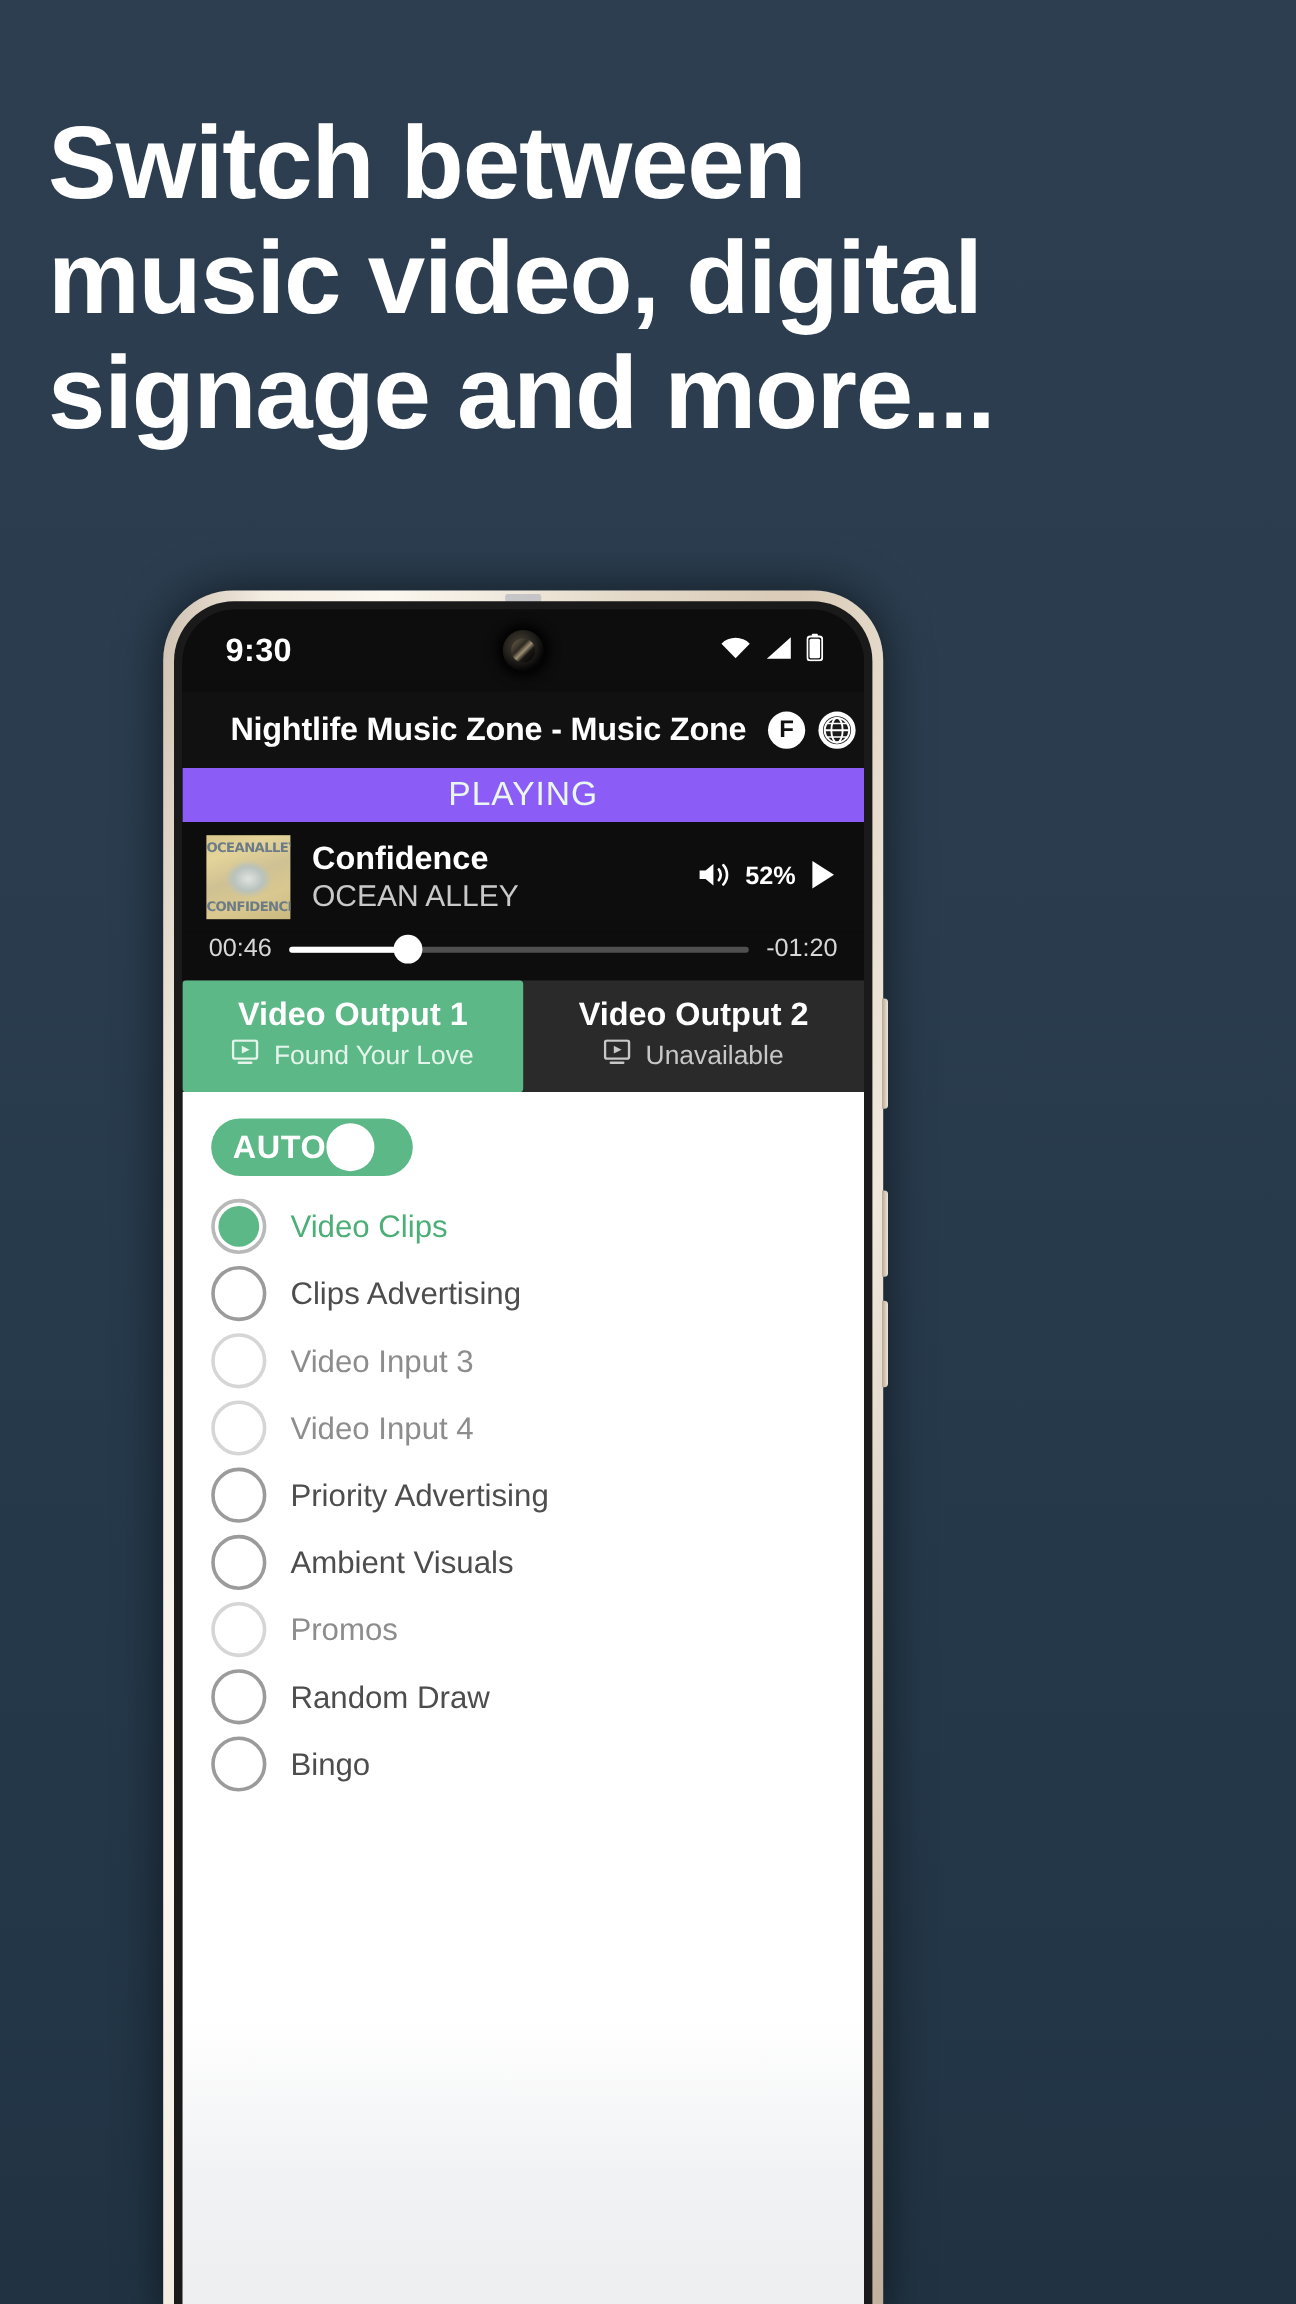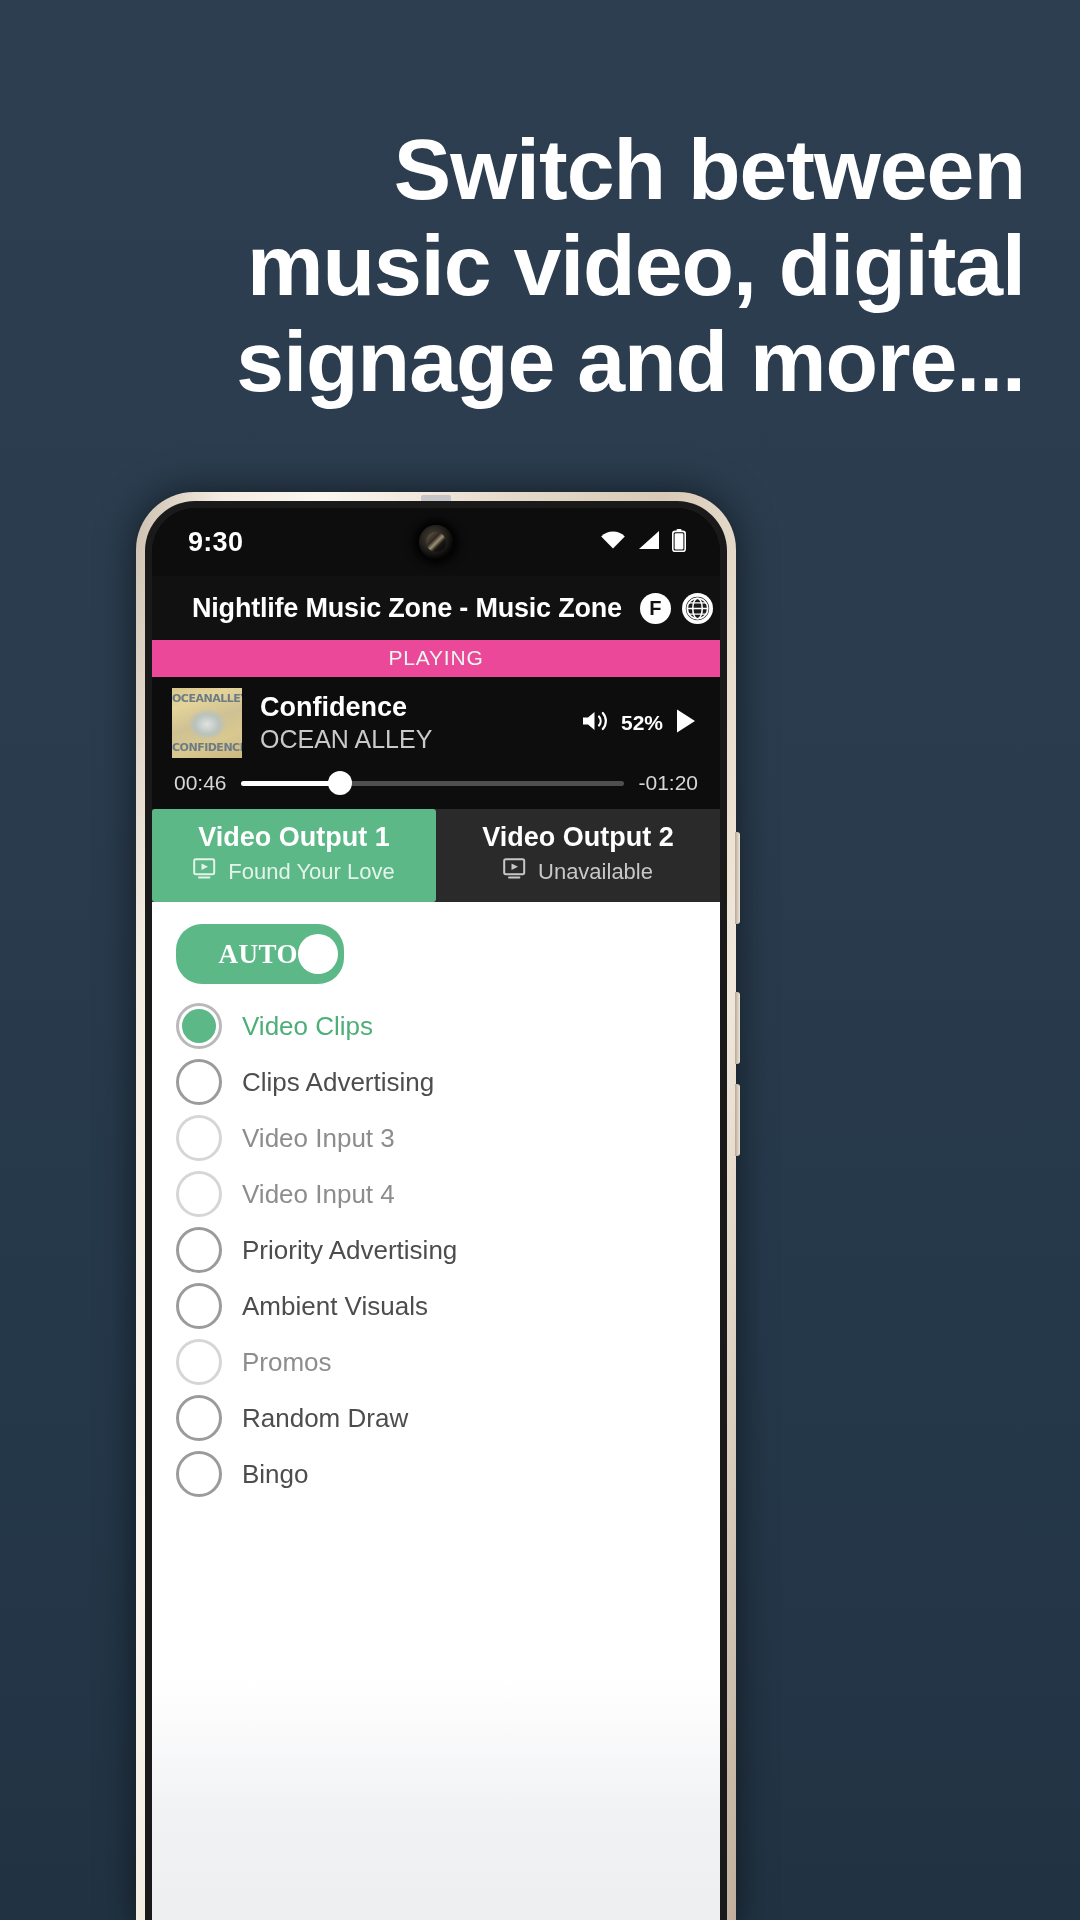--- a/index.html
+++ b/index.html
@@ -11,29 +11,28 @@
   body {
     background: linear-gradient(180deg, #2c3e50 0%, #2a3c4e 35%, #25384a 70%, #213343 100%);
     position: relative;
   }
 
   
   .headline {
     position: absolute;
     top: 88px;
     left: 0; right: 15px;
-    text-align: right;
+    text-align: left;
     color: #ffffff;
     font-weight: bold;
     font-size: 86px;
     line-height: 96px;
     letter-spacing: -1px;
     font-stretch: condensed;
     padding: 0 40px;
-    margin-top: 33px;
   }
   .headline .hl-line { display: block; white-space: nowrap; }
 
   
   .phone {
     position: absolute;
     left: 136px;
     top: 492px;
     width: 600px;
     height: 1440px;
@@ -137,24 +136,24 @@
     width: 31px; height: 31px;
     border-radius: 50%;
     display: flex; align-items: center; justify-content: center;
     flex: none;
   }
   .ic-f { background: #ffffff; color: #111; font-weight: bold; font-size: 20px; line-height: 1; }
   .ic-globe { background: #ffffff; }
 
   
   .playing-bar {
-    background: #ec4899;
+    background: #8b5cf6;
     color: #e9f7ef;
     text-align: center;
-    font-size: 21px;
+    font-size: 28px;
     letter-spacing: .8px;
     padding: 6px 0 7px;
   }
 
   
   .now-playing {
     background: #0d0d0d;
     display: flex;
     align-items: center;
     padding: 11px 22px 11px 20px;
@@ -246,26 +245,25 @@
   }
   .panel-fade {
     position: absolute;
     left: 0; right: 0; bottom: 0;
     height: 420px;
     background: linear-gradient(180deg, rgba(255,255,255,0) 0%, rgba(255,255,255,0.55) 40%, rgba(240,241,243,0.92) 72%, #eceef0 100%);
     pointer-events: none;
   }
   .auto-toggle {
     margin: 0 0 14px 24px;
-    width: 168px; height: 60px;
+    width: 168px; height: 48px;
     background: #5cb887;
     border-radius: 26px;
-    display: flex; align-items: center; justify-content: flex-end;
+    display: flex; align-items: center; justify-content: flex-start;
     padding: 0 6px 0 18px;
-    font-family: Liberation Serif, serif;
   }
   .auto-label { color: #ffffff; font-weight: bold; font-size: 27px; letter-spacing: .5px; }
   .auto-knob { width: 40px; height: 40px; border-radius: 50%; background: #ffffff; }
 
   .radio-item {
     display: flex;
     align-items: center;
     gap: 20px;
     padding: 6px 0 6px 24px;
     height: 56px;

